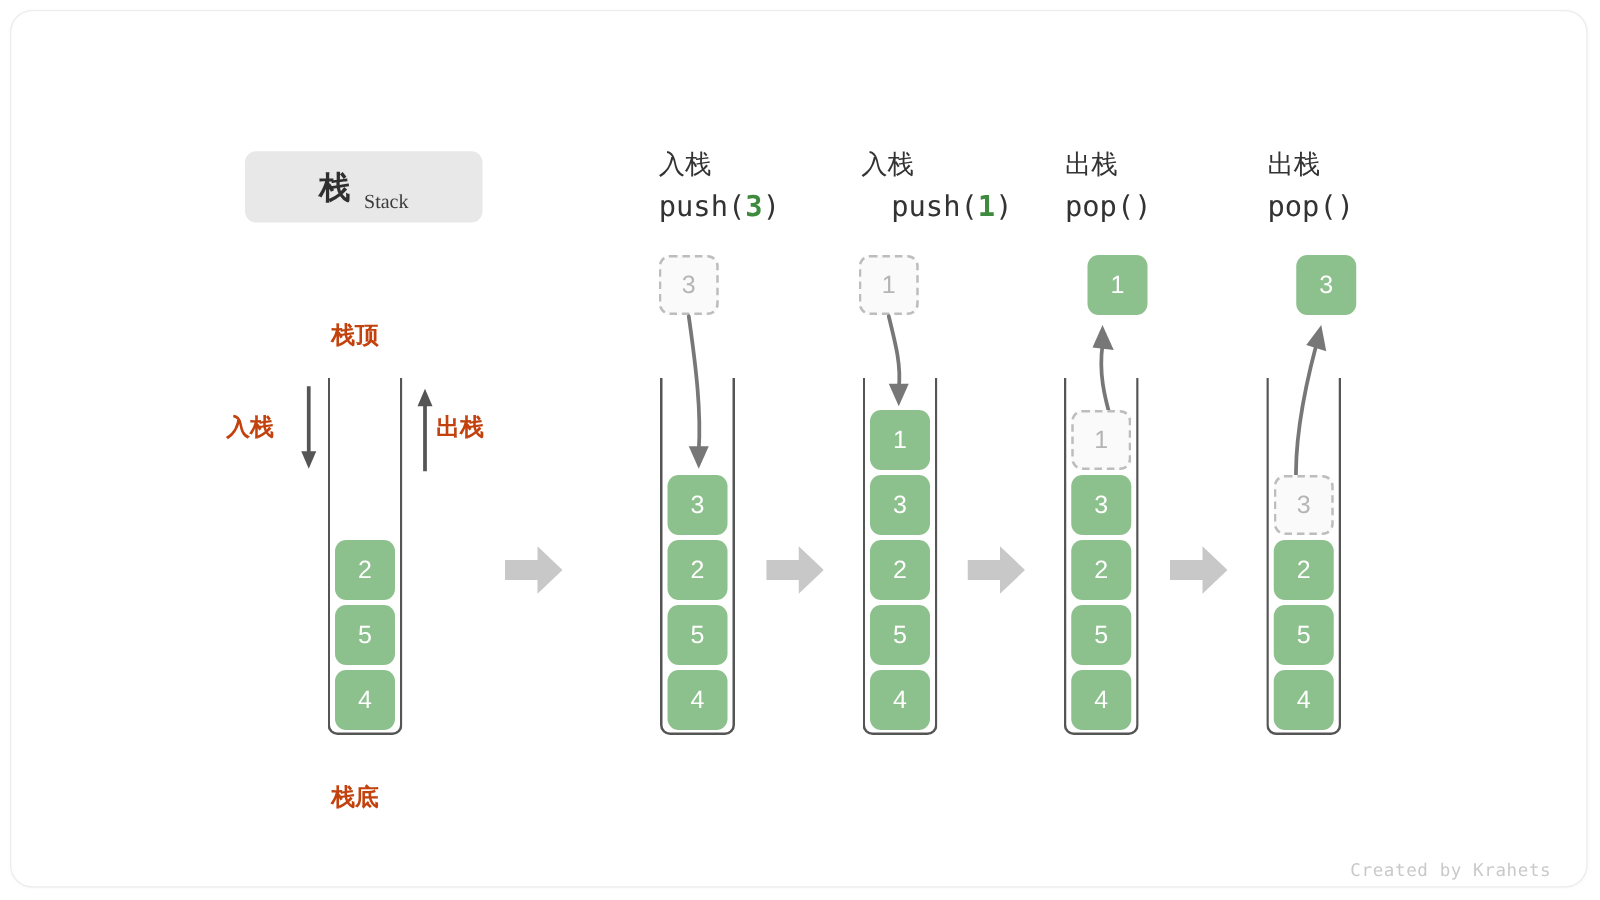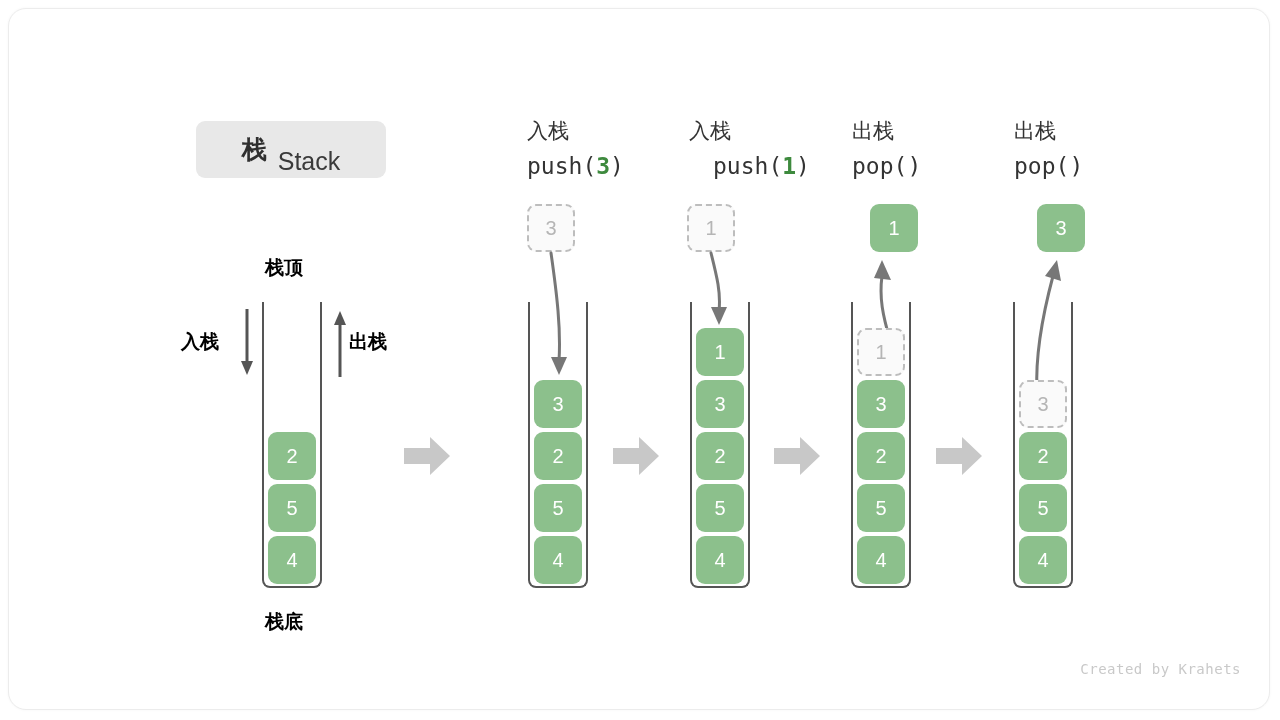--- a/index.html
+++ b/index.html
@@ -40,33 +40,33 @@
     align-items: center;
     justify-content: center;
     color: #2f2f2f;
   }
   #title-badge .cn {
     font-size: 25px;
     font-weight: bold;
     letter-spacing: 1px;
   }
   #title-badge .en {
-    font-family: Liberation Sans, sans-serif;
-    font-size: 25px;
+    font-family: Liberation Serif, serif;
+    font-size: 16px;
     margin-left: 10px;
     font-weight: normal;
     color: #3a3a3a;
     margin-top: 24px;
   }
 
   
   .cn-bold {
     font-size: 19px;
     font-weight: bold;
-    color: #000000;
+    color: #c2410c;
     white-space: nowrap;
   }
   .stage-cn {
     font-size: 21px;
     color: #333333;
     white-space: nowrap;
   }
   .stage-code {
     font-family: "DejaVu Sans Mono", "Liberation Mono", monospace;
     font-size: 23px;
@@ -135,21 +135,21 @@
   
   .big-arrow { width: 46px; height: 42px; }
 
   
   .thin-arrow { width: 18px; height: 72px; }
 
   .curve { position: absolute; overflow: visible; }
 
   #footer {
     right: 28px;
-    bottom: 32px;
+    bottom: 4px;
     font-family: "DejaVu Sans Mono", "Liberation Mono", monospace;
     font-size: 14px;
     color: #c9c9c9;
     letter-spacing: 0.5px;
     white-space: nowrap;
   }
 </style>
 </head>
 <body>
 
@@ -178,21 +178,21 @@
 
   <div class="abs" style="left:253px; top:293px;">
     <div class="stack-box"></div>
     <div class="cells">
       <div class="cell">2</div>
       <div class="cell">5</div>
       <div class="cell">4</div>
     </div>
   </div>
 
-  <div class="abs cn-bold" style="left:256px; top:600px;text-align:center;">栈底</div>
+  <div class="abs cn-bold" style="left:256px; top:616px;text-align:center;">栈底</div>
 
   <svg class="abs big-arrow" style="left:395px; top:426px;" viewBox="0 0 46 42">
     <polygon points="0,13 26,13 26,2 46,21 26,40 26,29 0,29" fill="#c8c8c8"></polygon>
   </svg>
   <svg class="abs big-arrow" style="left:604px; top:426px;" viewBox="0 0 46 42">
     <polygon points="0,13 26,13 26,2 46,21 26,40 26,29 0,29" fill="#c8c8c8"></polygon>
   </svg>
   <svg class="abs big-arrow" style="left:765px; top:426px;" viewBox="0 0 46 42">
     <polygon points="0,13 26,13 26,2 46,21 26,40 26,29 0,29" fill="#c8c8c8"></polygon>
   </svg>

